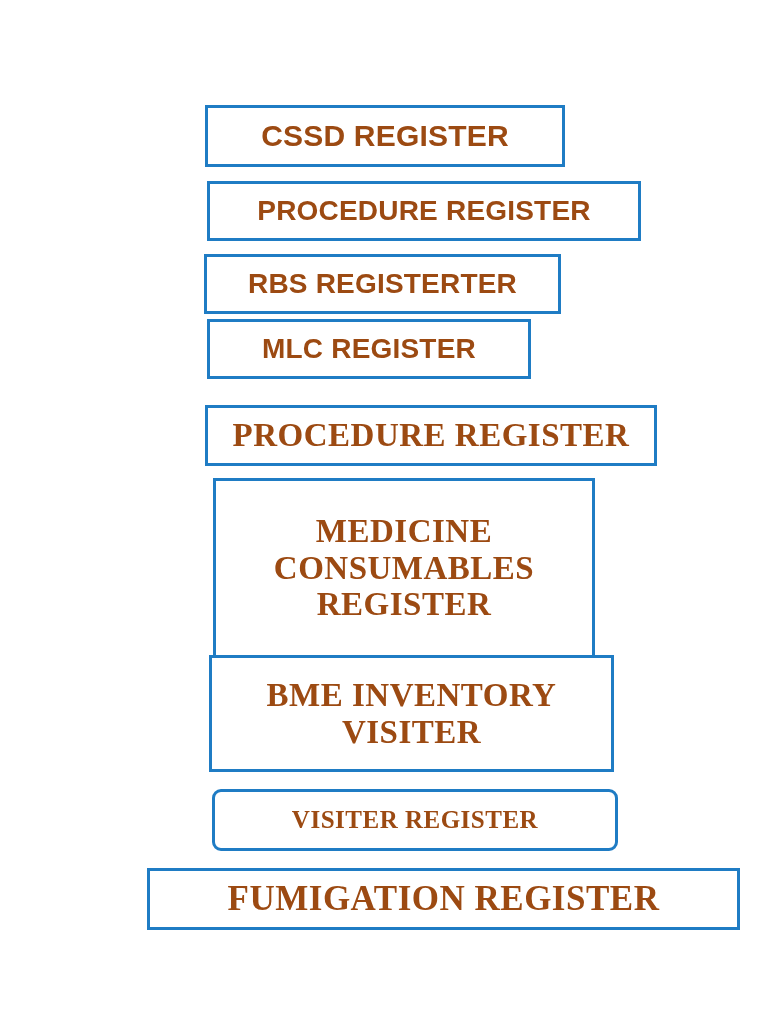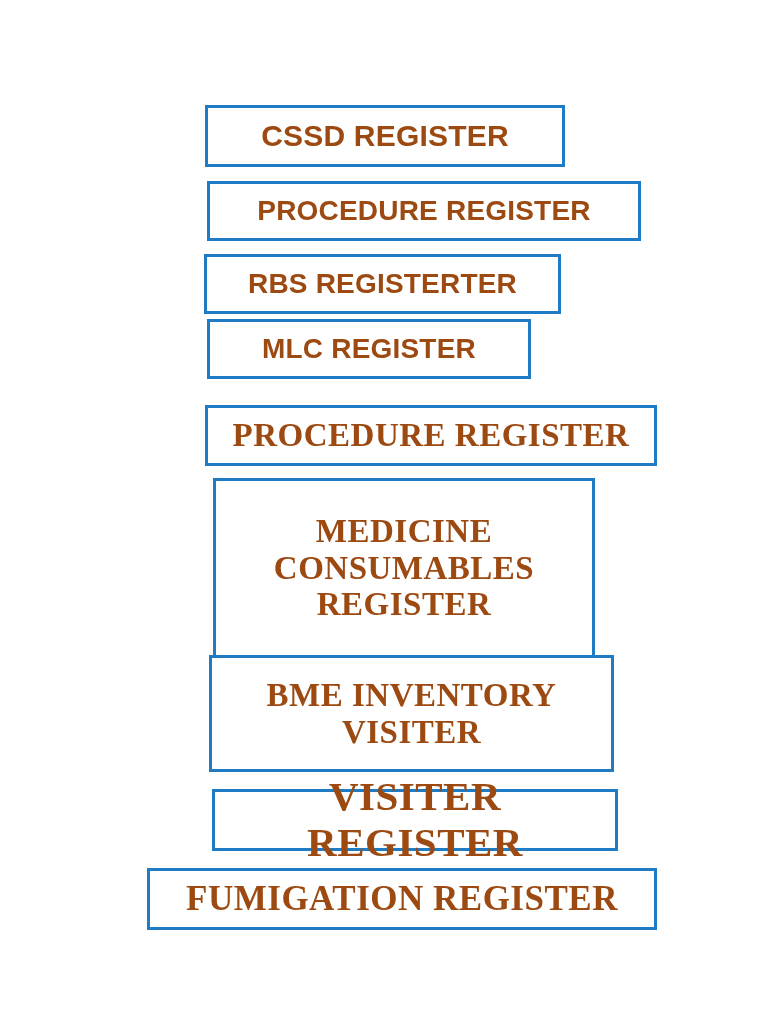--- a/index.html
+++ b/index.html
@@ -51,22 +51,22 @@
   }
 
   
   #box-cssd              { left: 205px; top: 105px; width: 360px; height: 62px;  font-size: 30px; }
   #box-procedure         { left: 207px; top: 181px; width: 434px; height: 60px;  font-size: 28px; }
   #box-rbs              { left: 204px; top: 254px; width: 357px; height: 60px;  font-size: 28px; }
   #box-mlc              { left: 207px; top: 319px; width: 324px; height: 60px;  font-size: 28px; text-align: right; }
   #box-dialysis         { left: 205px; top: 405px; width: 452px; height: 61px;  font-size: 33px; }
   #box-medicine         { left: 213px; top: 478px; width: 382px; height: 180px; font-size: 33px; }
   #box-bme              { left: 209px; top: 655px; width: 405px; height: 117px; font-size: 33px; }
-  #box-visiter          { left: 212px; top: 789px; width: 406px; height: 62px;  font-size: 41px; }
-  #box-fumigation       { left: 147px; top: 868px; width: 510px; height: 62px;  font-size: 35px; }
+  #box-visiter          { left: 212px; top: 789px; width: 406px; height: 62px;  font-size: 25px; border-radius: 9px; }
+  #box-fumigation       { left: 147px; top: 868px; width: 593px; height: 62px;  font-size: 35px; }
 </style>
 </head>
 <body>
 
 <div id="register-stack">
 
   <div class="register-box font-sans" id="box-cssd">CSSD REGISTER</div>
 
   <div class="register-box font-sans" id="box-procedure">PROCEDURE REGISTER</div>
 

